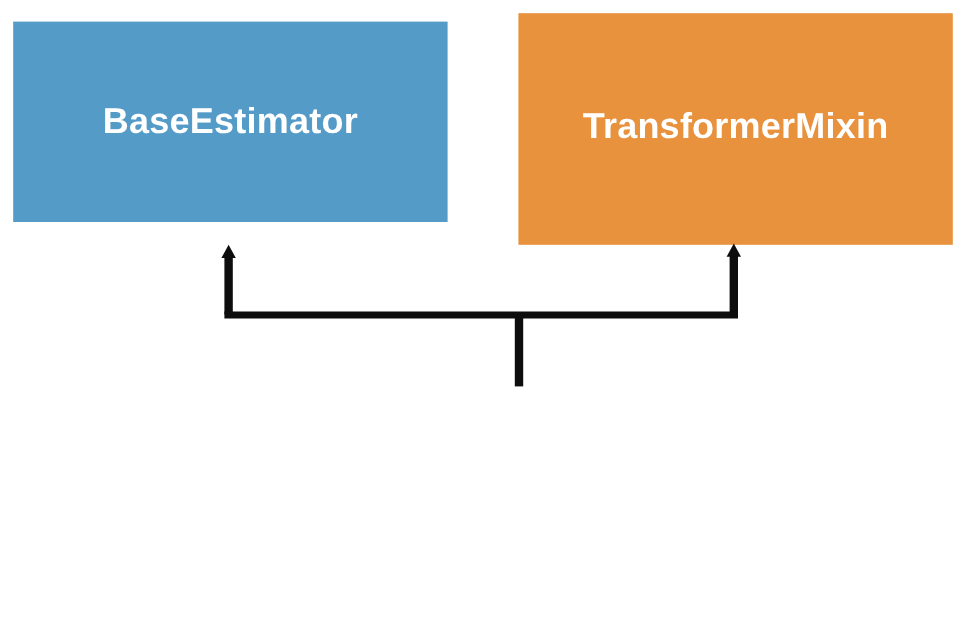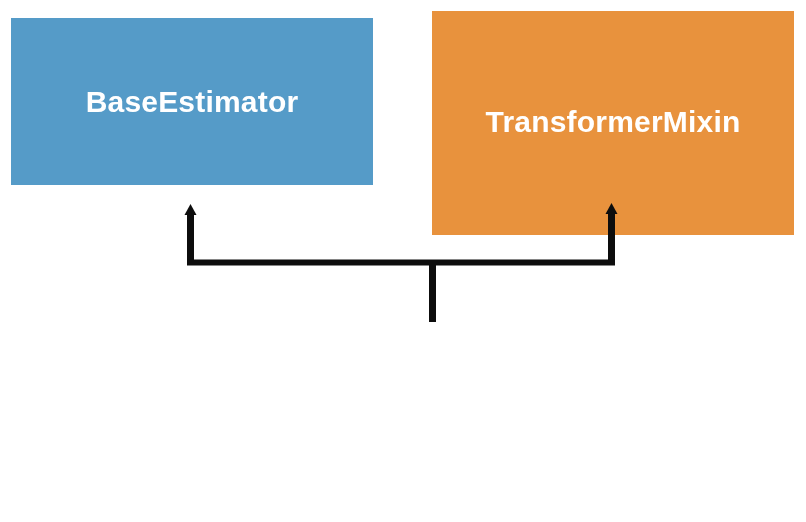--- a/index.html
+++ b/index.html
@@ -39,21 +39,21 @@
   }
   #box-base-estimator .box-label {
     font-size: 30px;
     font-weight: bold;
     letter-spacing: 0.2px;
   }
   #box-transformer-mixin {
     left: 432px;
     top: 11px;
     width: 362px;
-    height: 224px;
+    height: 193px;
     background: #e8923d;
   }
   #box-transformer-mixin .box-label {
     font-size: 30px;
     font-weight: bold;
     letter-spacing: 0.2px;
     position: relative;
     top: -2px;
   }
   #box-cluster-similarity {

